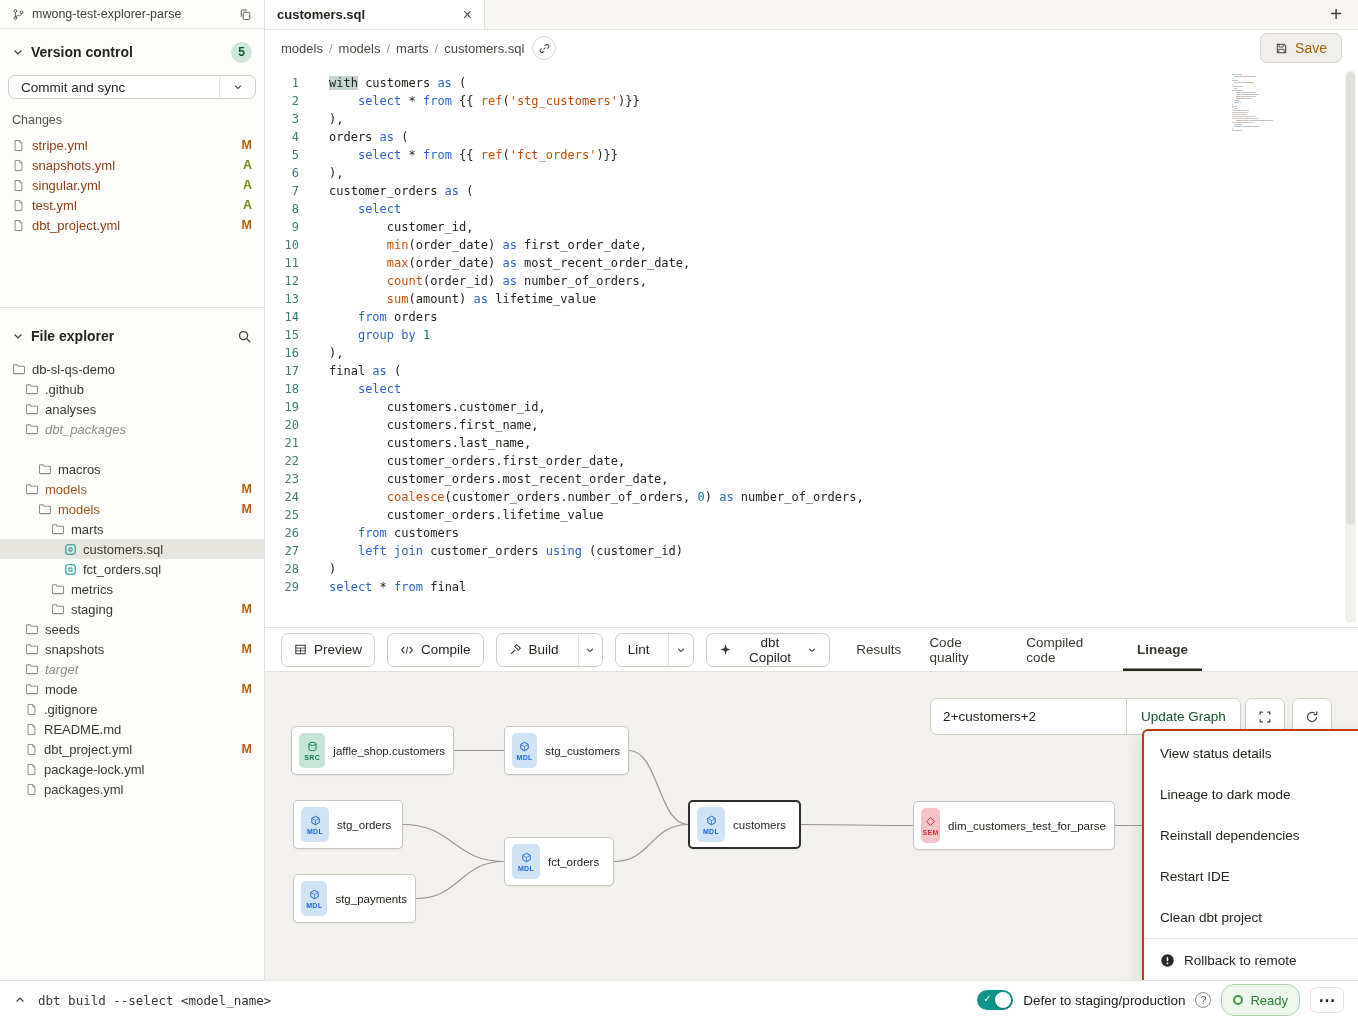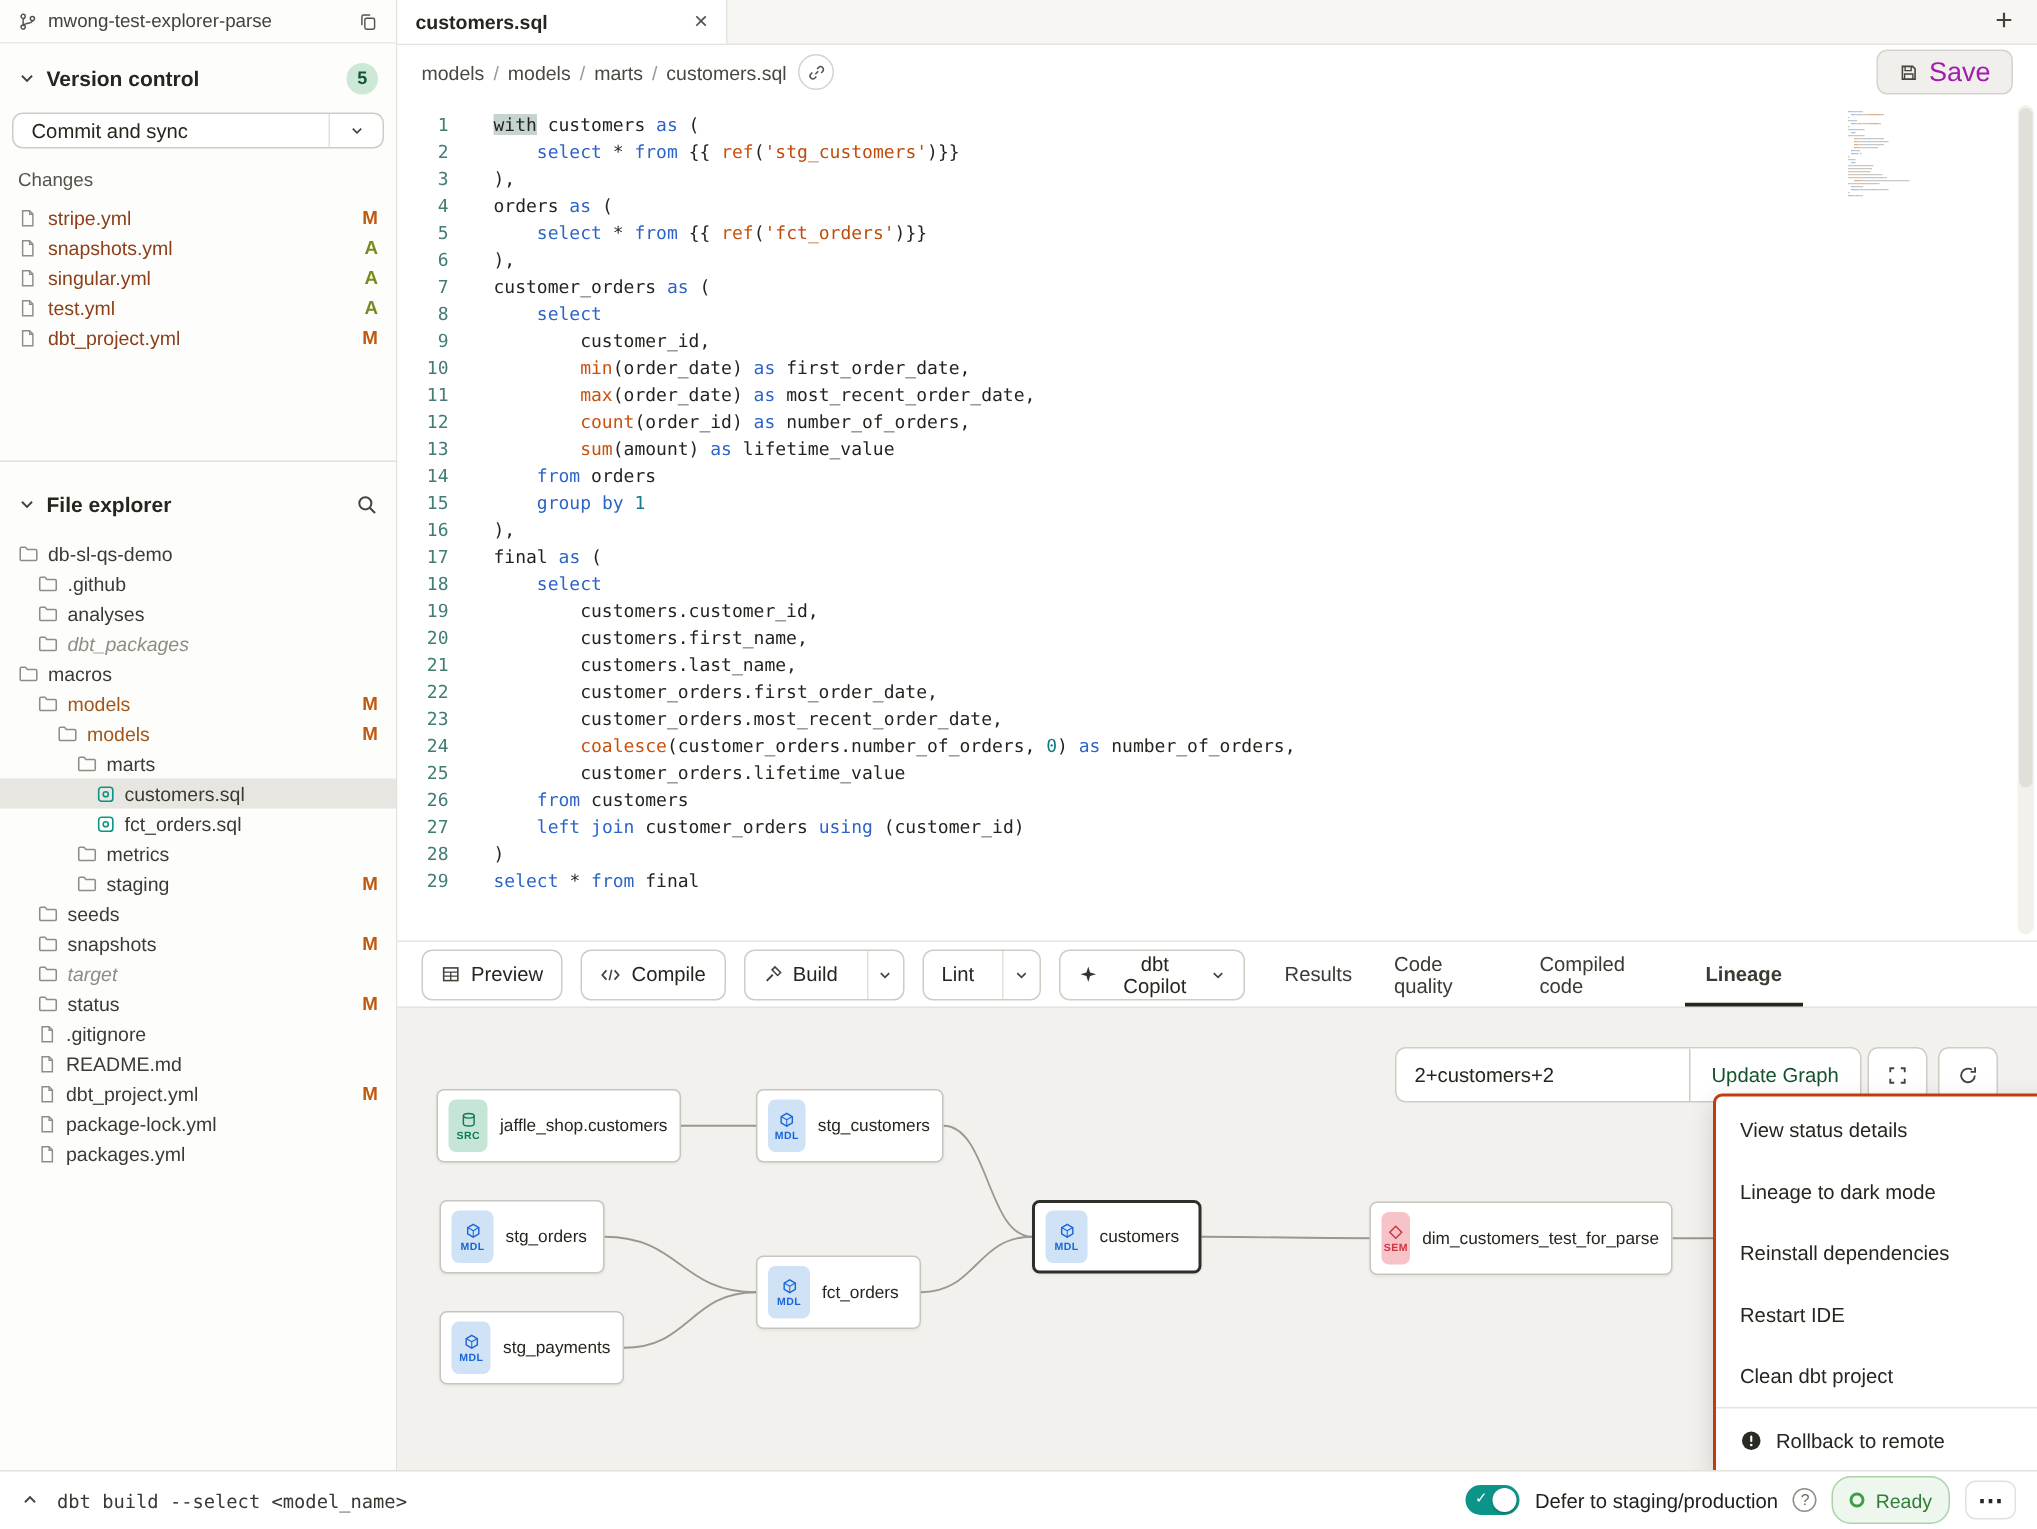--- a/index.html
+++ b/index.html
@@ -43,21 +43,21 @@
   .tabstrip{height:30px;background:#f7f6f3;display:flex;align-items:stretch;border-bottom:1px solid #e6e4df}
   .tab{width:220px;background:#fff;border-right:1px solid #e6e4df;display:flex;align-items:center;padding:0 12px;gap:8px;cursor:pointer}
   .tab-title{font-size:13px;font-weight:700;color:#26261f}
   .tab-close{margin-left:auto;font-size:16px;line-height:1;color:#55534b;cursor:pointer}
   .tab-plus{margin-left:auto;width:44px;display:flex;align-items:center;justify-content:center;font-size:20px;color:#44423b;cursor:pointer}
   .crumb-row{height:36px;display:flex;align-items:center;gap:8px;padding:0 16px;background:#fff}
   .breadcrumb{display:flex;align-items:center;gap:6px;font-size:13px;color:#4a4840}
   .breadcrumb .sep{color:#9a988f}
   .breadcrumb .crumb{cursor:pointer}
   .crumb-link{width:24px;height:24px;border:1px solid #d6d3cc;border-radius:50%;display:flex;align-items:center;justify-content:center;cursor:pointer;background:#fff}
-  .save-btn{margin-left:auto;height:30px;display:flex;align-items:center;gap:7px;padding:0 14px;background:#f1efeb;border:1px solid #d6d3cc;border-radius:7px;font-size:18px;color:#a21caf;font-family:inherit;cursor:pointer}
+  .save-btn{margin-left:auto;height:30px;display:flex;align-items:center;gap:7px;padding:0 14px;background:#f1efeb;border:1px solid #d6d3cc;border-radius:7px;font-size:14px;color:#a16207;font-family:inherit;cursor:pointer}
 
   
   .editor{flex:1;position:relative;display:flex;background:#fff;overflow:hidden;padding-top:8px;border-bottom:1px solid #e6e4df}
   .gutter{width:46px;text-align:right;padding-right:12px;font-family:"DejaVu Sans Mono",monospace;font-size:12px;color:#417d76}
   .ln{height:18px;line-height:18px}
   .code{flex:1;padding-left:18px;font-family:"DejaVu Sans Mono",monospace;font-size:12px;white-space:pre}
   .code-line{height:18px;line-height:18px}
   .tk-pl{color:#24241f}
   .tk-kw{color:#2d64c8}
   .tk-fn{color:#c9510c}
@@ -254,21 +254,21 @@
               <span class="tree-label">analyses</span>
             </div>
             <div class="tree-row italic" style="padding-left: 25px;">
               <span class="icon">
                 <svg width="14" height="14" viewBox="0 0 16 16">
                   <path d="M1.7 4.2c0-.6.4-1 1-1h3l1.5 1.7h6.1c.6 0 1 .4 1 1v6.4c0 .6-.4 1-1 1H2.7c-.6 0-1-.4-1-1z" fill="none" stroke="#8f8d84" stroke-width="1.2"></path>
                 </svg>
               </span>
               <span class="tree-label">dbt_packages</span>
             </div>
-            <div class="tree-row" style="padding-left: 12px;">
+            <div class="tree-row" style="padding-left: 38px; margin-top: 20px;">
               <span class="icon">
                 <svg width="14" height="14" viewBox="0 0 16 16">
                   <path d="M1.7 4.2c0-.6.4-1 1-1h3l1.5 1.7h6.1c.6 0 1 .4 1 1v6.4c0 .6-.4 1-1 1H2.7c-.6 0-1-.4-1-1z" fill="none" stroke="#8f8d84" stroke-width="1.2"></path>
                 </svg>
               </span>
               <span class="tree-label">macros</span>
             </div>
             <div class="tree-row modified" style="padding-left: 25px;">
               <span class="icon">
                 <svg width="14" height="14" viewBox="0 0 16 16">
@@ -354,21 +354,21 @@
                 </svg>
               </span>
               <span class="tree-label">target</span>
             </div>
             <div class="tree-row" style="padding-left: 25px;">
               <span class="icon">
                 <svg width="14" height="14" viewBox="0 0 16 16">
                   <path d="M1.7 4.2c0-.6.4-1 1-1h3l1.5 1.7h6.1c.6 0 1 .4 1 1v6.4c0 .6-.4 1-1 1H2.7c-.6 0-1-.4-1-1z" fill="none" stroke="#8f8d84" stroke-width="1.2"></path>
                 </svg>
               </span>
-              <span class="tree-label">status</span>
+              <span class="tree-label">mode</span>
               <span class="status-letter st-m">M</span>
             </div>
             <div class="tree-row" style="padding-left: 25px;">
               <span class="icon">
                 <svg width="13" height="13" viewBox="0 0 16 16">
                   <path d="M3.8 1.8h5.7l2.7 2.8v9.6H3.8z" fill="none" stroke="#8f8d84" stroke-width="1.2"></path>
                   <path d="M9.5 1.8v2.9h2.7" fill="none" stroke="#8f8d84" stroke-width="1.1"></path>
                 </svg>
               </span>
               <span class="tree-label">.gitignore</span>

